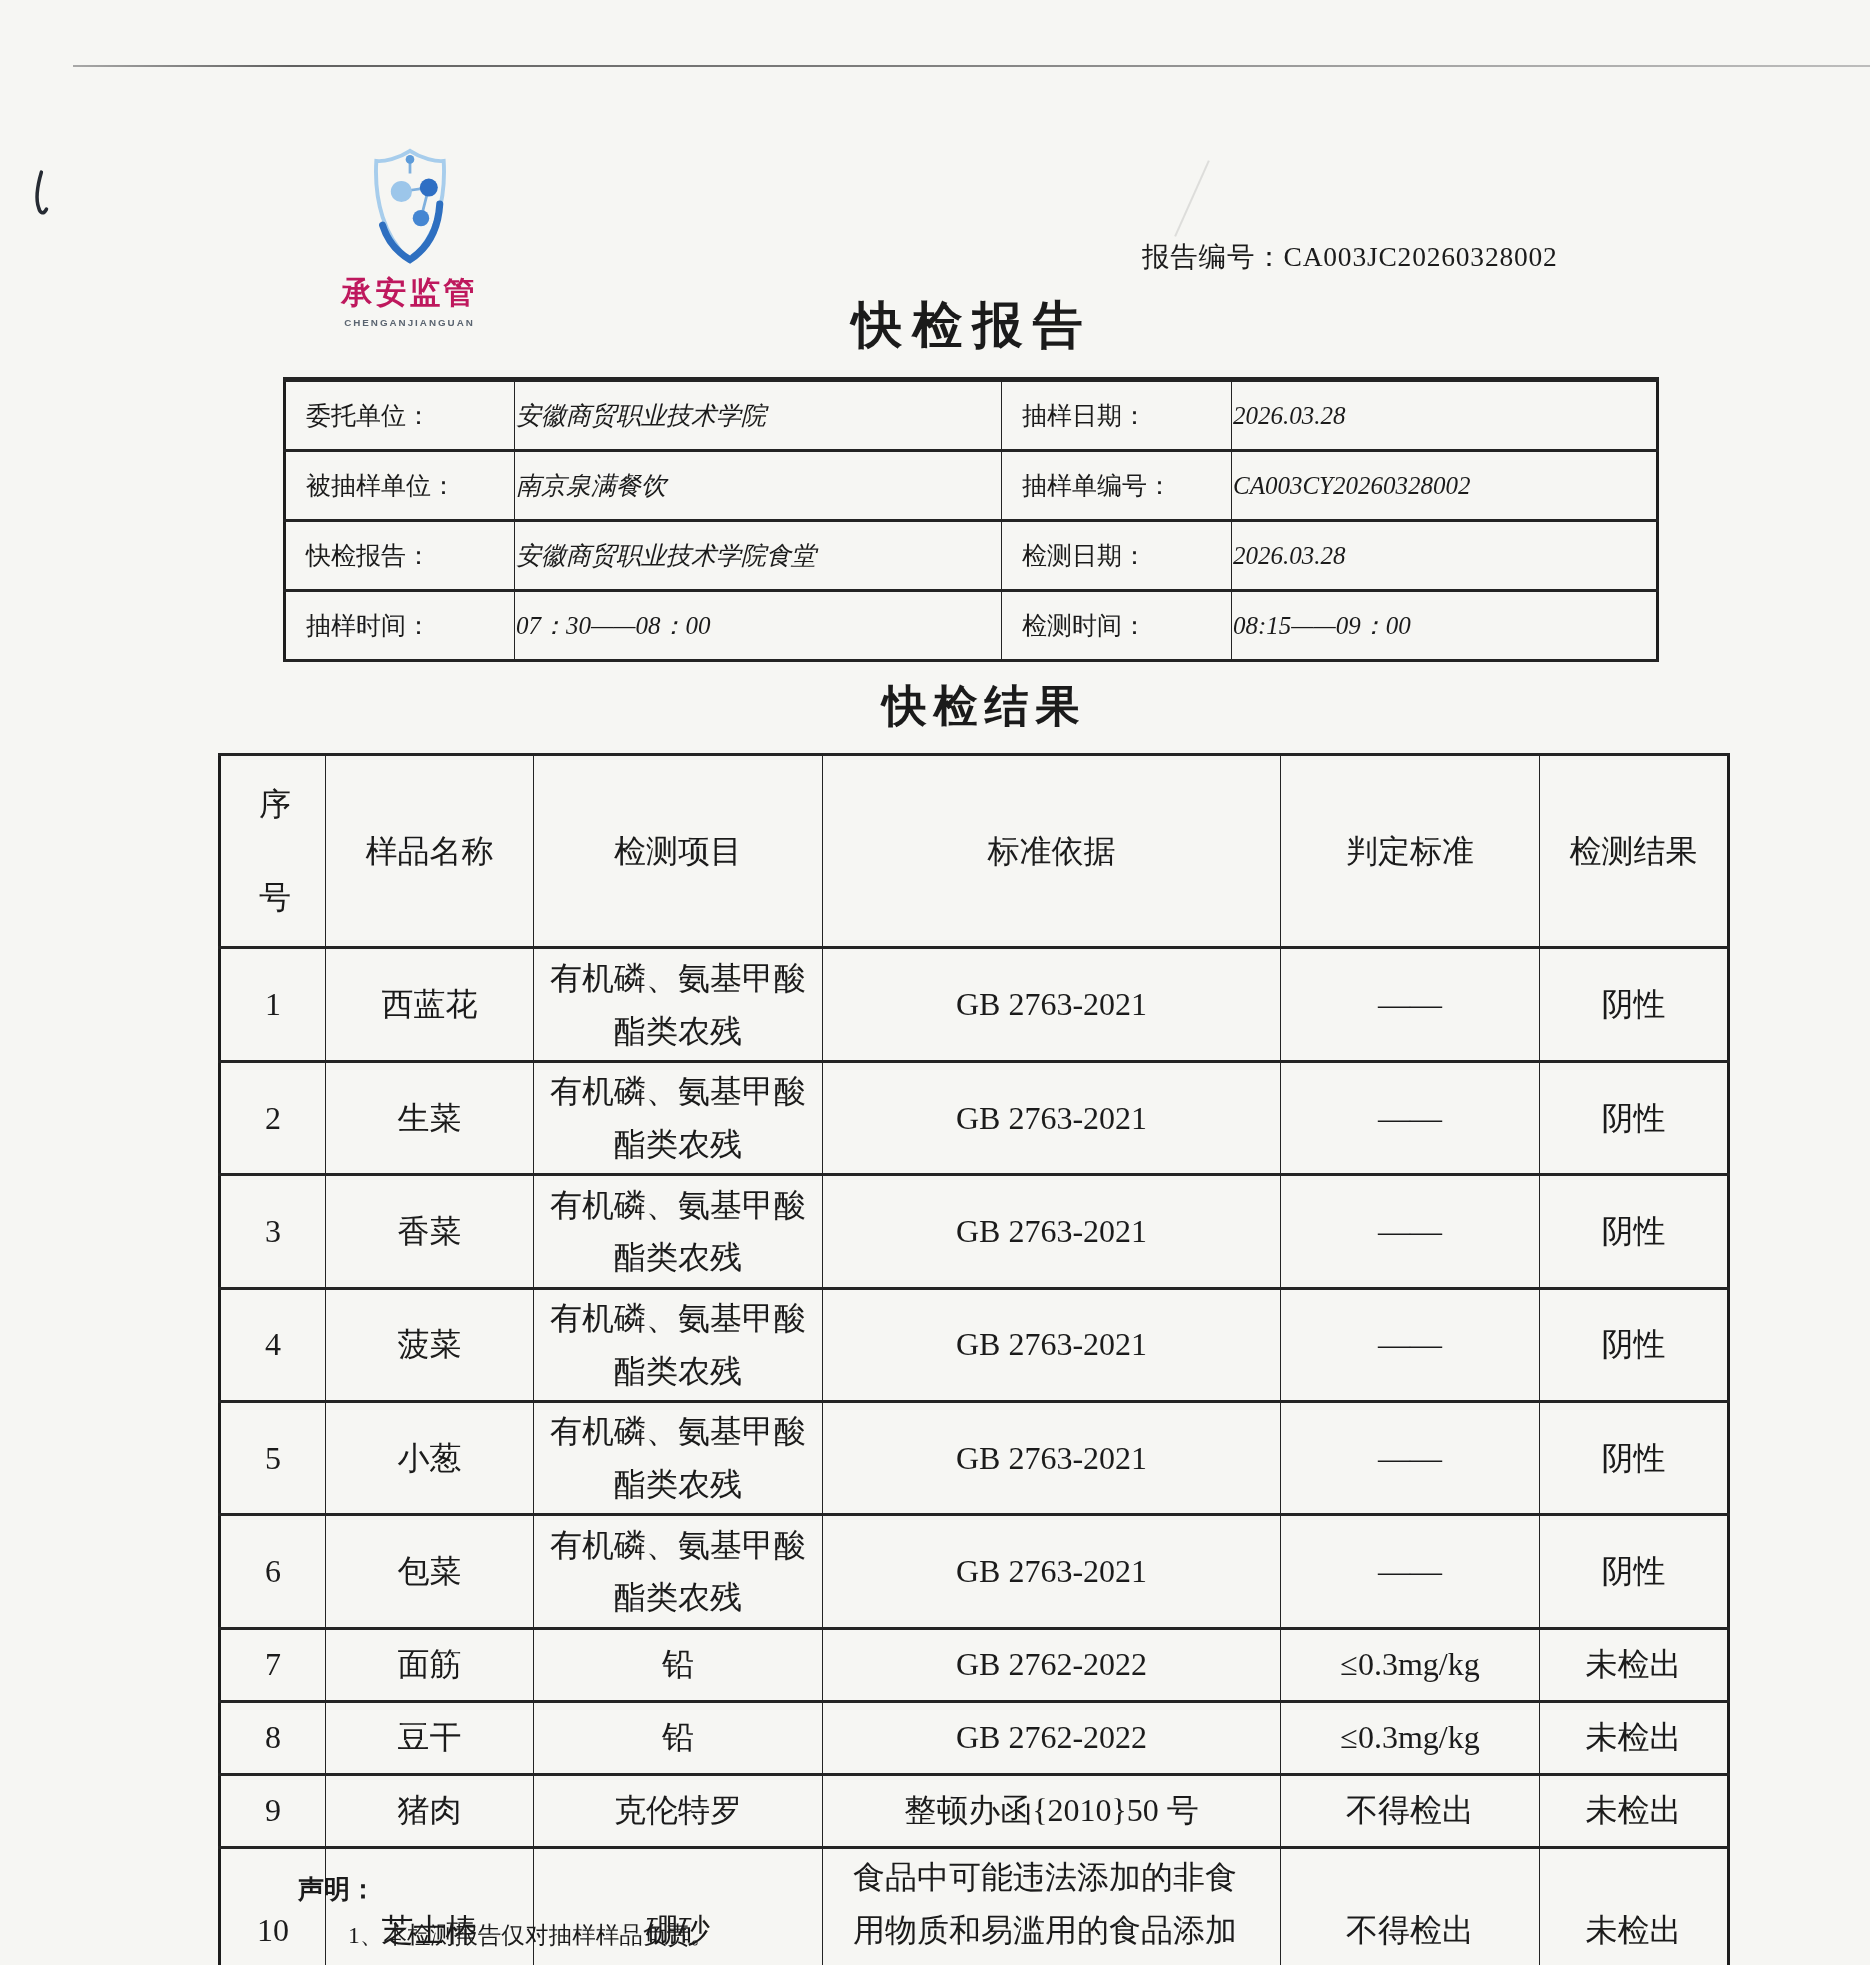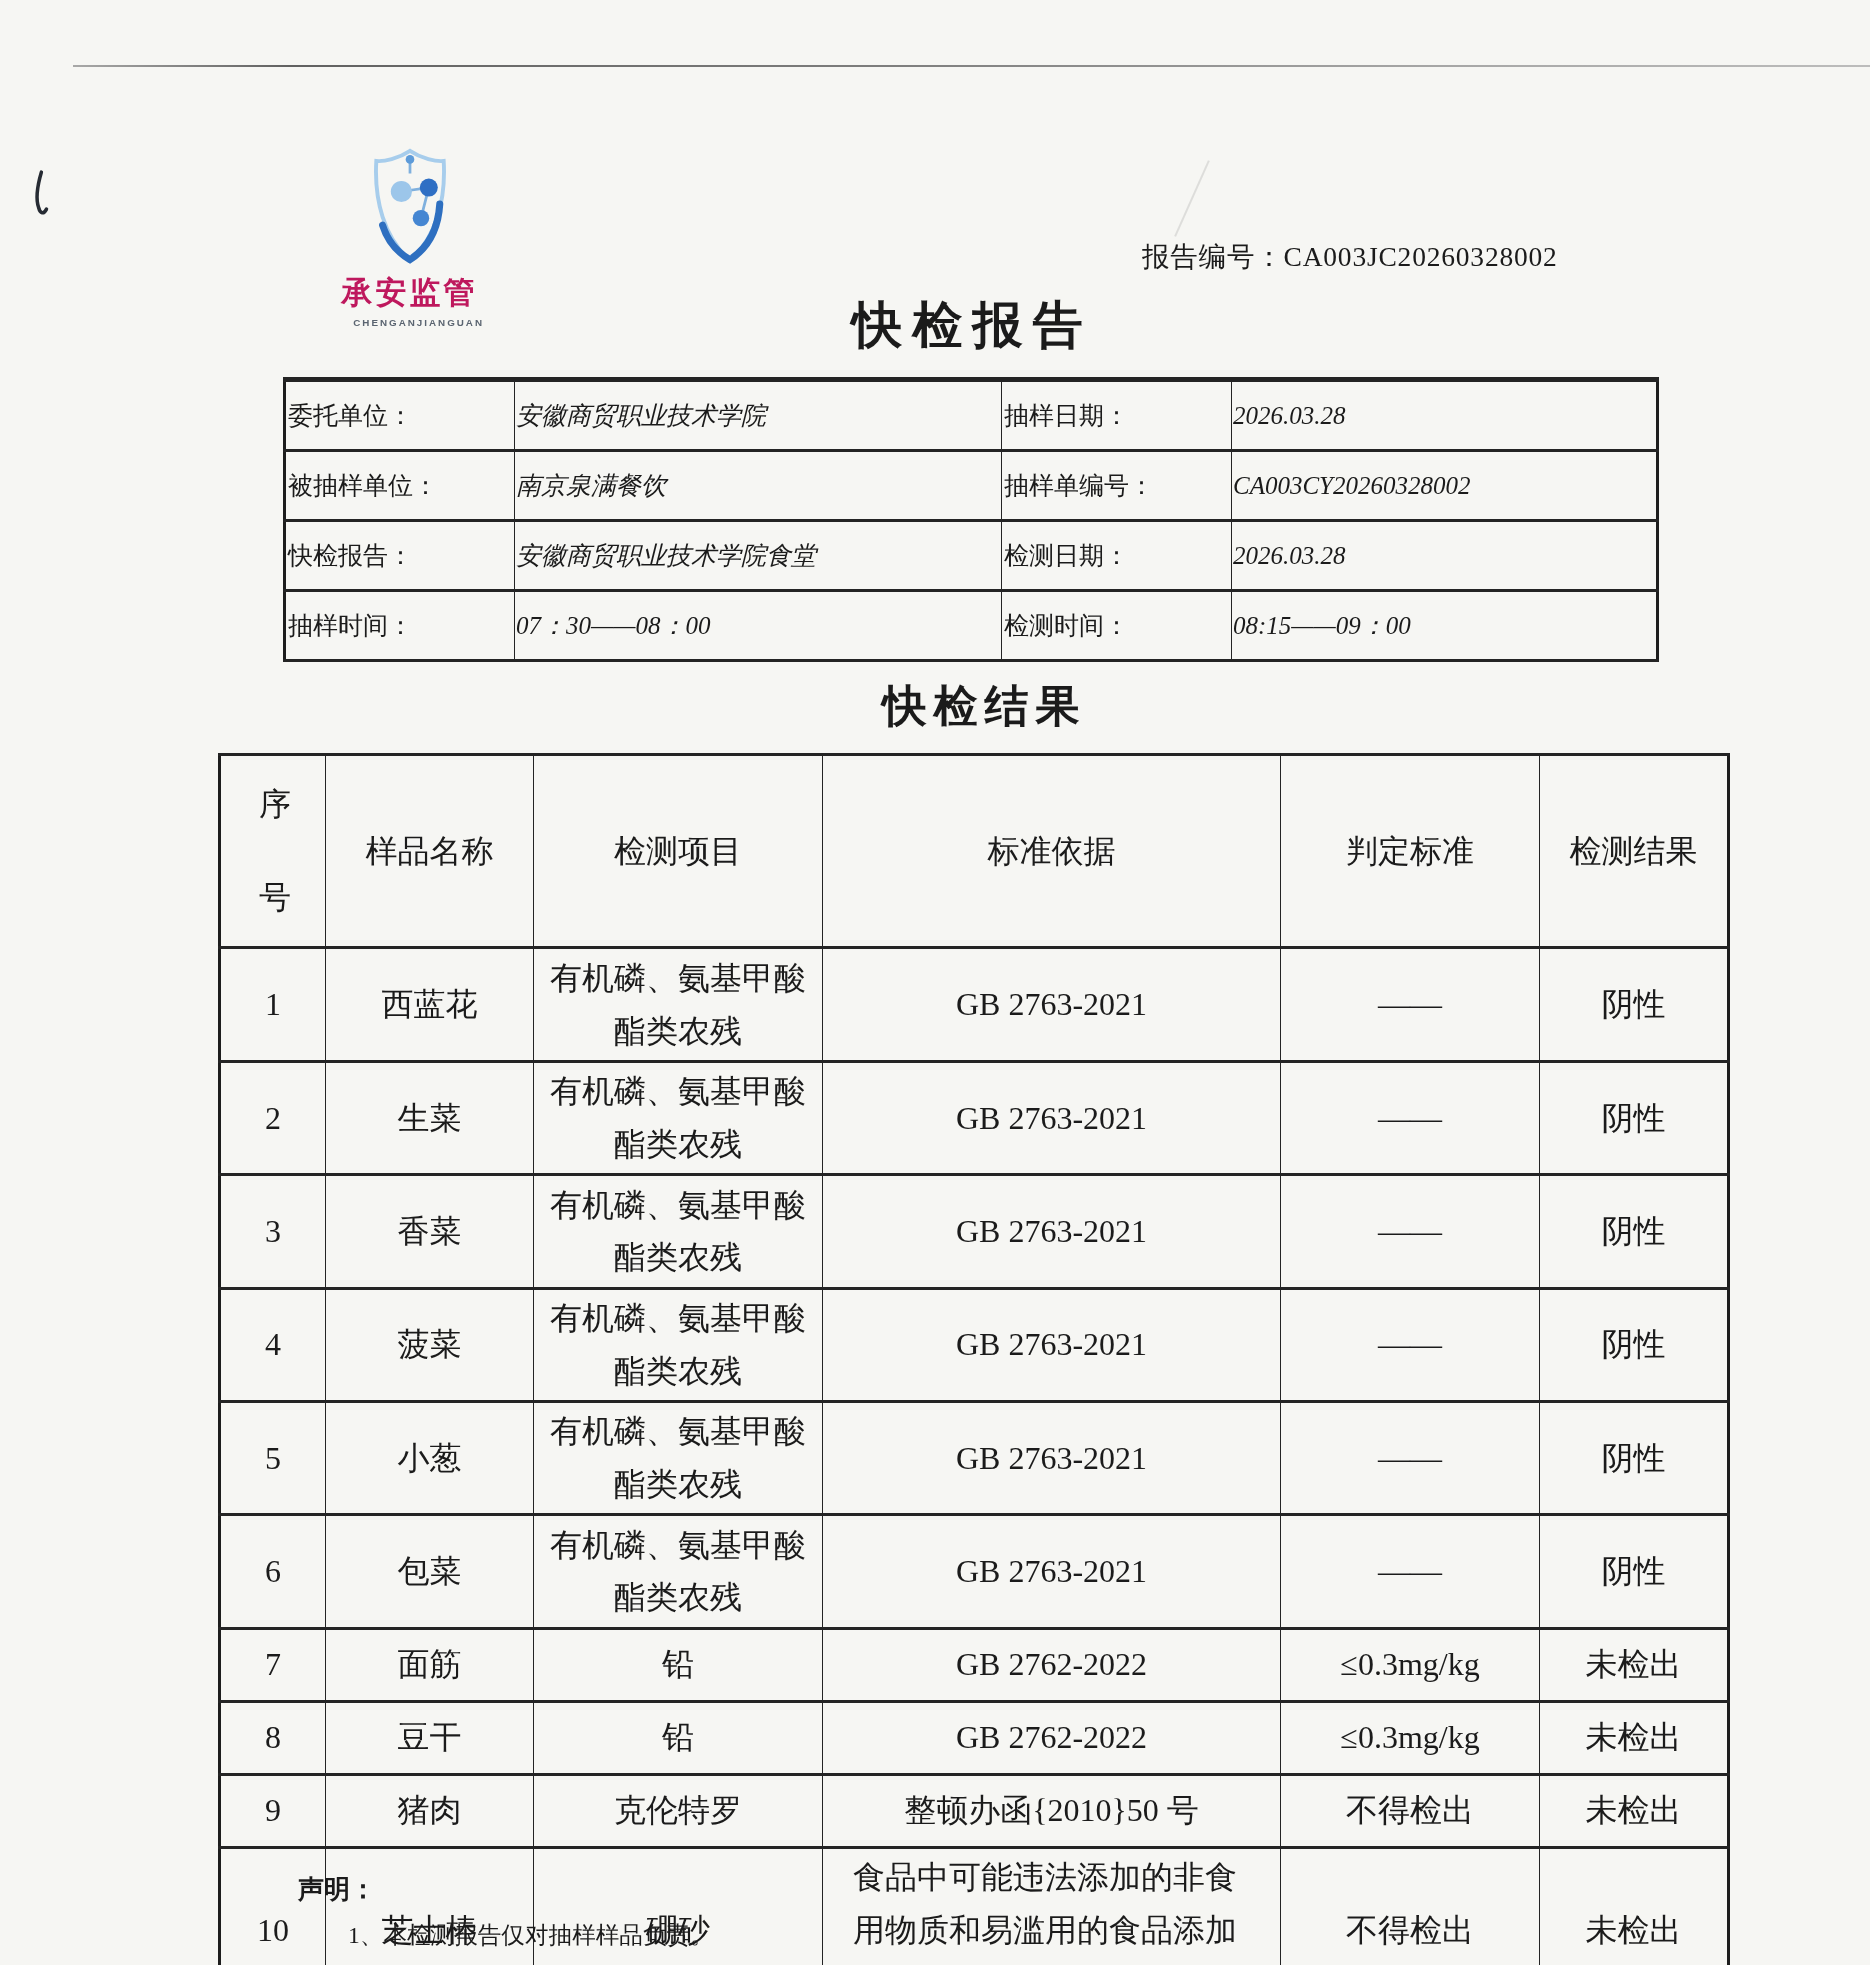--- a/index.html
+++ b/index.html
@@ -24,21 +24,21 @@
   }
   .penmark{position:absolute;left:28px;top:169px;}
   
   .logo{position:absolute;left:335px;top:145px;width:149px;text-align:center;}
   .logo-name{
     margin-top:3.9px;font-family:"Liberation Sans","DejaVu Sans",sans-serif;
     font-weight:bold;font-size:31px;letter-spacing:3.1px;color:#be185d;
   }
   .logo-sub{
     margin-top:3.1px;font-family:"Liberation Sans","DejaVu Sans",sans-serif;
-    font-size:9.8px;letter-spacing:2px;color:#5a6470;font-weight:bold;text-align:right;
+    font-size:9.8px;letter-spacing:2px;color:#5a6470;font-weight:bold;
   }
   
   .report-no{position:absolute;left:1142px;top:239px;font-size:27.5px;letter-spacing:0.8px;white-space:nowrap;}
   .title{
     position:absolute;left:218px;top:292px;width:1509px;margin:0;
     text-align:center;font-size:50px;font-weight:bold;letter-spacing:10.2px;
   }
   .rtitle{
     position:absolute;left:218px;top:665px;width:1509px;margin:12px;
     text-align:center;font-size:44px;font-weight:bold;letter-spacing:7px;
@@ -47,21 +47,21 @@
   .itable{
     position:absolute;left:283px;top:377px;width:1374px;
     border-collapse:collapse;table-layout:fixed;font-size:25px;
     border:3.5px solid #1d1d1d;
   }
   .itable td{
     border:1.6px solid #242424;border-top-width:3.5px;border-bottom-width:3.5px;
     height:65px;overflow:hidden;white-space:nowrap;
   }
   .itable tr:first-child td{border-top-width:5.5px;}
-  .itable .lbl{text-align:left;padding-left:2px;}
+  .itable .lbl{text-align:left;padding-left:20px;}
   .itable .val{text-align:left;font-style:italic;}
   
   .rtable{
     position:absolute;left:218px;top:753px;width:1509px;
     border-collapse:collapse;table-layout:fixed;font-size:32px;text-align:center;
     border:3.5px solid #1d1d1d;line-height:1.65;
   }
   .rtable th,.rtable td{
     border:1.6px solid #242424;border-top-width:3.5px;border-bottom-width:3.5px;
     font-weight:normal;padding:2.4px 5.5px;vertical-align:middle;

